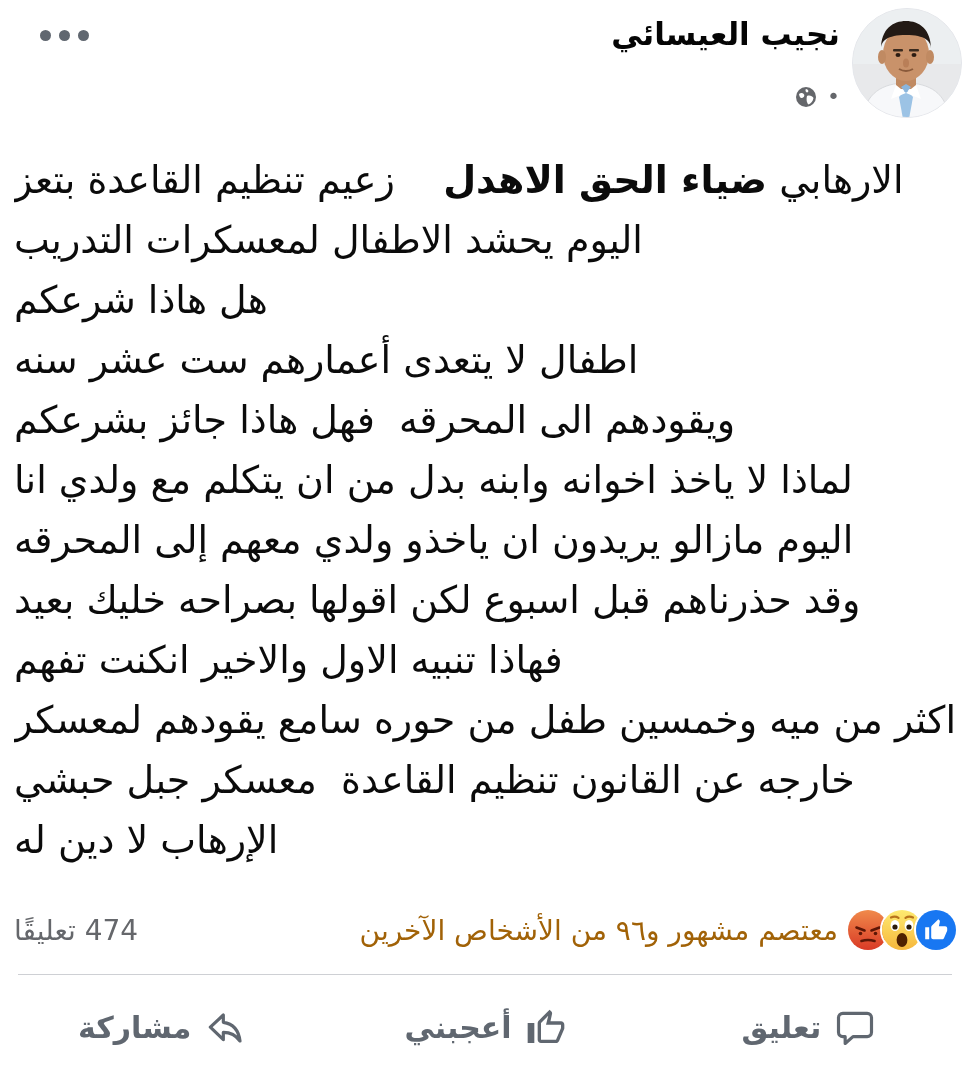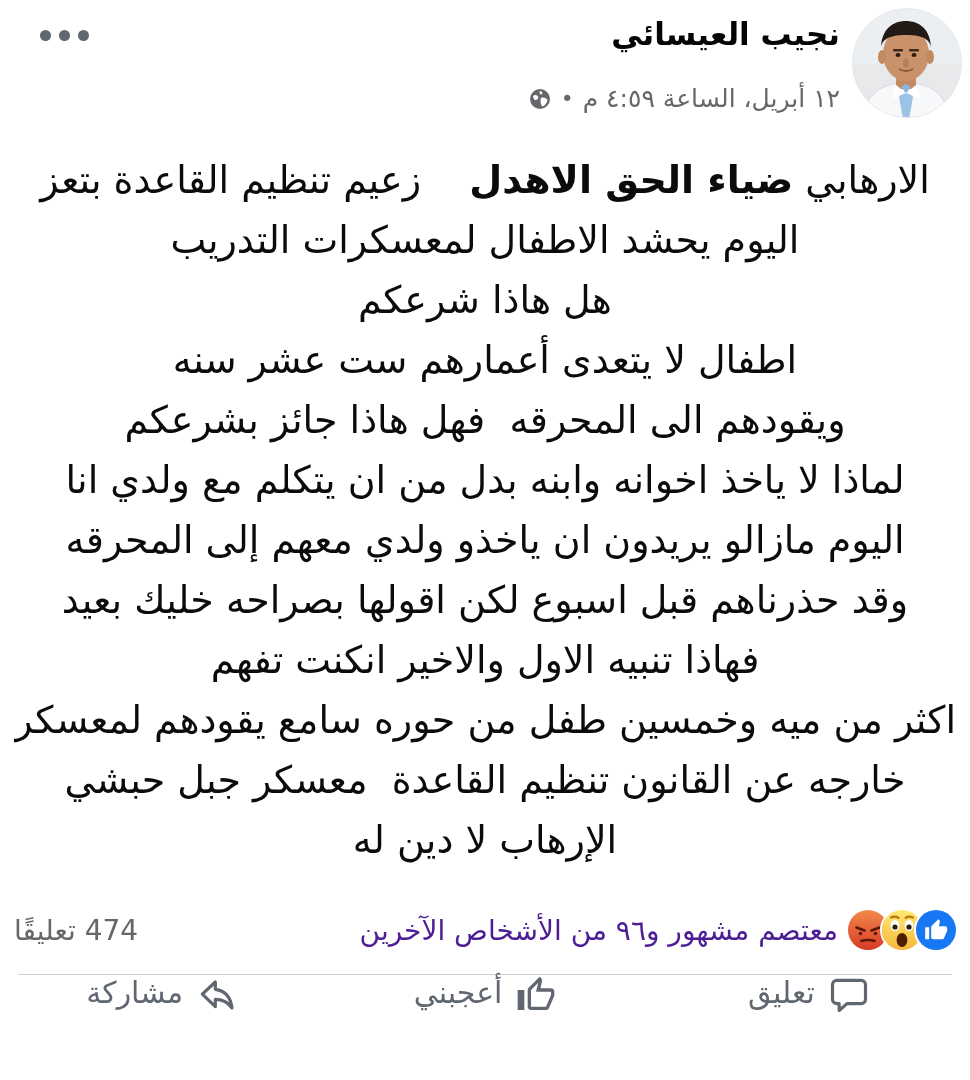--- a/index.html
+++ b/index.html
@@ -26,56 +26,56 @@
   .options-menu {
     position:absolute; top:24px; left:34px;
     display:flex; gap:8px; background:none; border:none; cursor:pointer; padding:6px;
   }
   .options-menu .dot { width:11px; height:11px; border-radius:50%; background:#606770; }
 
   
   .post-text {
     position:absolute; top:150px; right:14px; left:14px;
     font-size:38px; line-height:60px; color:#0b0b0b;
-    text-align:center; white-space:pre; overflow:hidden;
+    text-align:left; white-space:pre; overflow:hidden;
   }
   .post-line { white-space:pre; }
 
   
   .reaction-row {
     position:absolute; top:890px; right:14px; left:14px; height:80px;
     display:flex; align-items:center; justify-content:space-between;
   }
   .reaction-right { display:flex; align-items:center; gap:10px; cursor:pointer; }
   .emoji-cluster { display:flex; align-items:center; }
   .emoji {
     width:40px; height:40px; border-radius:50%; position:relative;
     box-shadow:0 0 0 2px #fff;
   }
   .emoji svg { display:block; width:40px; height:40px; }
   .emoji + .emoji { margin-right:-6px; }
   .emoji.like  { z-index:3; }
   .emoji.wow   { z-index:2; }
   .emoji.angry { z-index:1; }
-  .reaction-summary { font-size:28px; color:#4c1d95; }
+  .reaction-summary { font-size:28px; color:#a16207; }
   .comment-count { font-size:28px; color:#65676b; cursor:pointer; }
 
   
   .divider {
     position:absolute; top:974px; left:18px; right:18px; height:1px; background:#ced0d4;
   }
   .action-bar {
     position:absolute; top:975px; left:0; right:0; bottom:0;
     display:flex; align-items:center;
   }
   .action-btn {
     flex:1 1 0; height:100%; background:none; border:none; cursor:pointer;
-    display:flex; justify-content:center; gap:14px;
+    display:flex; align-items:center; justify-content:center; gap:14px;
     font-family:"DejaVu Sans", sans-serif;
-    font-size:30px; font-weight:normal; color:#606770;
+    font-size:30px; font-weight:bold; color:#606770;
   }
   .action-btn svg { display:block; }
 </style>
 </head>
 <body>
 
 <div class="post-card">
 
   <div class="avatar">
     <svg viewBox="0 0 110 110" width="110" height="110">
@@ -104,21 +104,20 @@
       <ellipse cx="47" cy="46" rx="2.5" ry="2" fill="#2c1c12"></ellipse>
       <ellipse cx="63" cy="46" rx="2.5" ry="2" fill="#2c1c12"></ellipse>
       <path d="M48 60 Q55 64 62 60" stroke="#8a5a3a" stroke-width="2" fill="none"></path>
       <ellipse cx="55" cy="54" rx="3" ry="4.5" fill="#b97f58"></ellipse>
     </svg>
   </div>
 
   <div class="author-name">نجيب العيسائي</div>
 
   <div class="meta-row">
-    <span>١٢ أبريل، الساعة ٤:٥٩ م</span>
     <span class="meta-sep">•</span>
     <span class="globe-icon">
       <svg viewBox="0 0 24 24" width="24" height="24">
         <circle cx="12" cy="12" r="10" fill="#65676b"></circle>
         <path d="M5 9 C7 7.5 9 8 10 9.5 C11 11 9.5 12.5 8 13 C6.5 13.5 5.5 12 5 9 Z" fill="#ffffff"></path>
         <path d="M12 4 C14 4.5 15 6 14 7 C13 8 11.5 7 11.5 5.5 C11.5 4.8 11.7 4.2 12 4 Z" fill="#ffffff"></path>
         <path d="M13 11 C15.5 10 18.5 11 19.5 13 C19 16 17 18.5 14.5 19.5 C13 18 12 15.5 13 11 Z" fill="#ffffff"></path>
       </svg>
     </span>
   </div>

